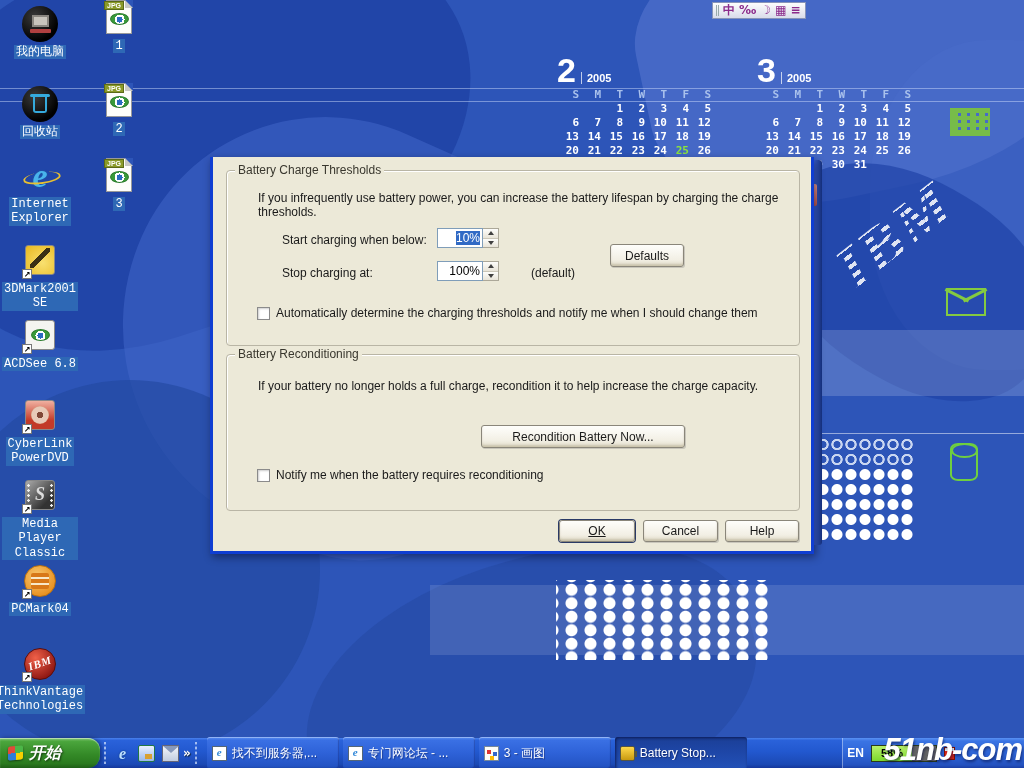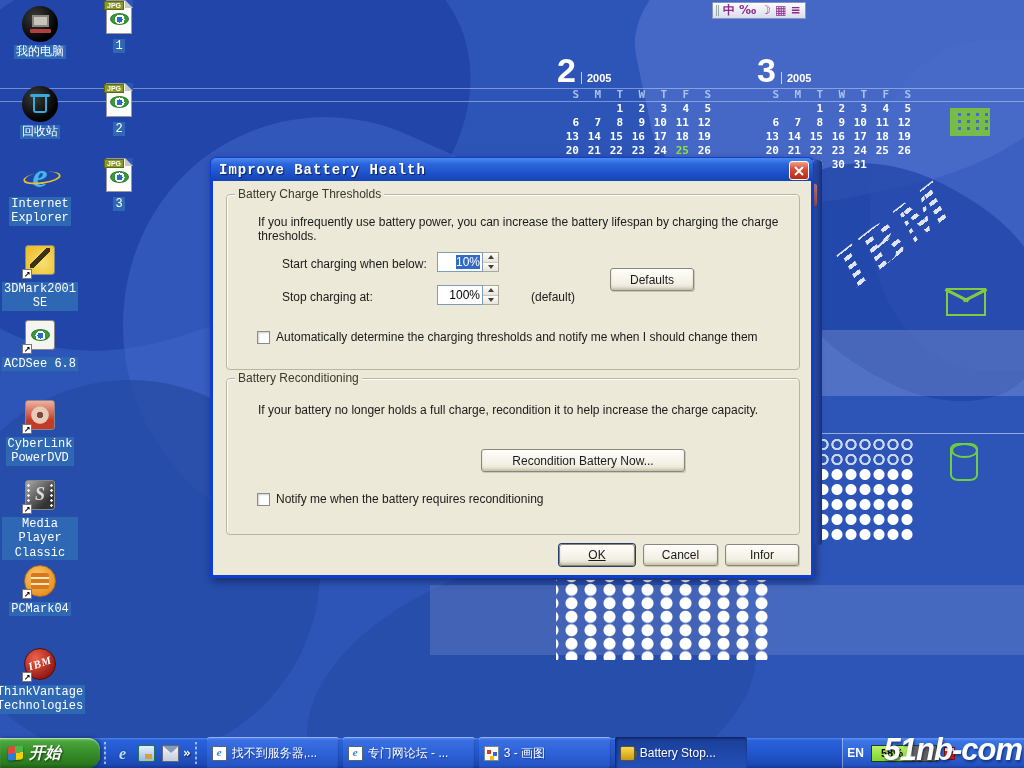--- a/index.html
+++ b/index.html
@@ -453,49 +453,41 @@
         </div>
         <div class="lbl">3</div>
       </div>
     </div>
 
   <div class="bg-window">
     <span class="pinkbtn"></span>
   </div>
 
   <div class="dialog">
-    <div class="titlebar">
-      <span class="title-text">Improve Battery Health</span>
-      <span class="close-btn">
-        <svg width="10" height="10" viewBox="0 0 10 10">
-          <path d="M1 1 L9 9 M9 1 L1 9" stroke="#fff" stroke-width="2"></path>
-        </svg>
-      </span>
-    </div>
     <div class="dlg-body">
 
       <div class="group" style="left:13px; top:13px; width:574px; height:176px;">
         <span class="legend">Battery Charge Thresholds</span>
       </div>
       <div class="dlg-text" style="left:21px; top:34px; width:560px;">If you infrequently use battery power, you can increase the battery lifespan by charging the charge thresholds.</div>
 
       <div class="dlg-text" style="left:45px; top:76px;">Start charging when below:</div>
       <div class="spinbox" style="left:224px; top:71px;">
         <div class="spin-edit"><span class="sel">10%</span></div>
         <div class="spin-btns">
           <span class="spin-up">
               <span class="tri-up"></span>
             </span>
           <span class="spin-dn">
               <span class="tri-dn"></span>
             </span>
         </div>
       </div>
 
-      <div class="xp-btn" style="left:397px; top:87px; width:84px; height:23px;">Defaults</div>
+      <div class="xp-btn" style="left:397px; top:87px; width:74px; height:23px;">Defaults</div>
 
       <div class="dlg-text" style="left:45px; top:109px;">Stop charging at:</div>
       <div class="spinbox" style="left:224px; top:104px;">
         <div class="spin-edit"><span>100%</span></div>
         <div class="spin-btns">
           <span class="spin-up">
               <span class="tri-up"></span>
             </span>
           <span class="spin-dn">
               <span class="tri-dn"></span>
@@ -516,21 +508,21 @@
 
       <div class="xp-btn" style="left:268px; top:268px; width:204px; height:23px;">Recondition Battery Now...</div>
 
       <div class="checkline" style="left:44px; top:311px; width:520px;">
         <span class="checkbox"></span>
         <span class="checklabel">Notify me when the battery requires reconditioning</span>
       </div>
 
       <div class="xp-btn default" style="left:346px; top:363px; width:76px; height:22px;">OK</div>
       <div class="xp-btn" style="left:430px; top:363px; width:75px; height:22px;">Cancel</div>
-      <div class="xp-btn" style="left:512px; top:363px; width:74px; height:22px;">Infor</div>
+      <div class="xp-btn" style="left:512px; top:363px; width:74px; height:22px;">Help</div>
     </div>
   </div>
 </div>
 
 <div id="taskbar">
   <div class="start-btn">
     <span class="win-flag"></span>
     <span class="start-label">开始</span>
   </div>
   <span class="tb-sep"></span>

